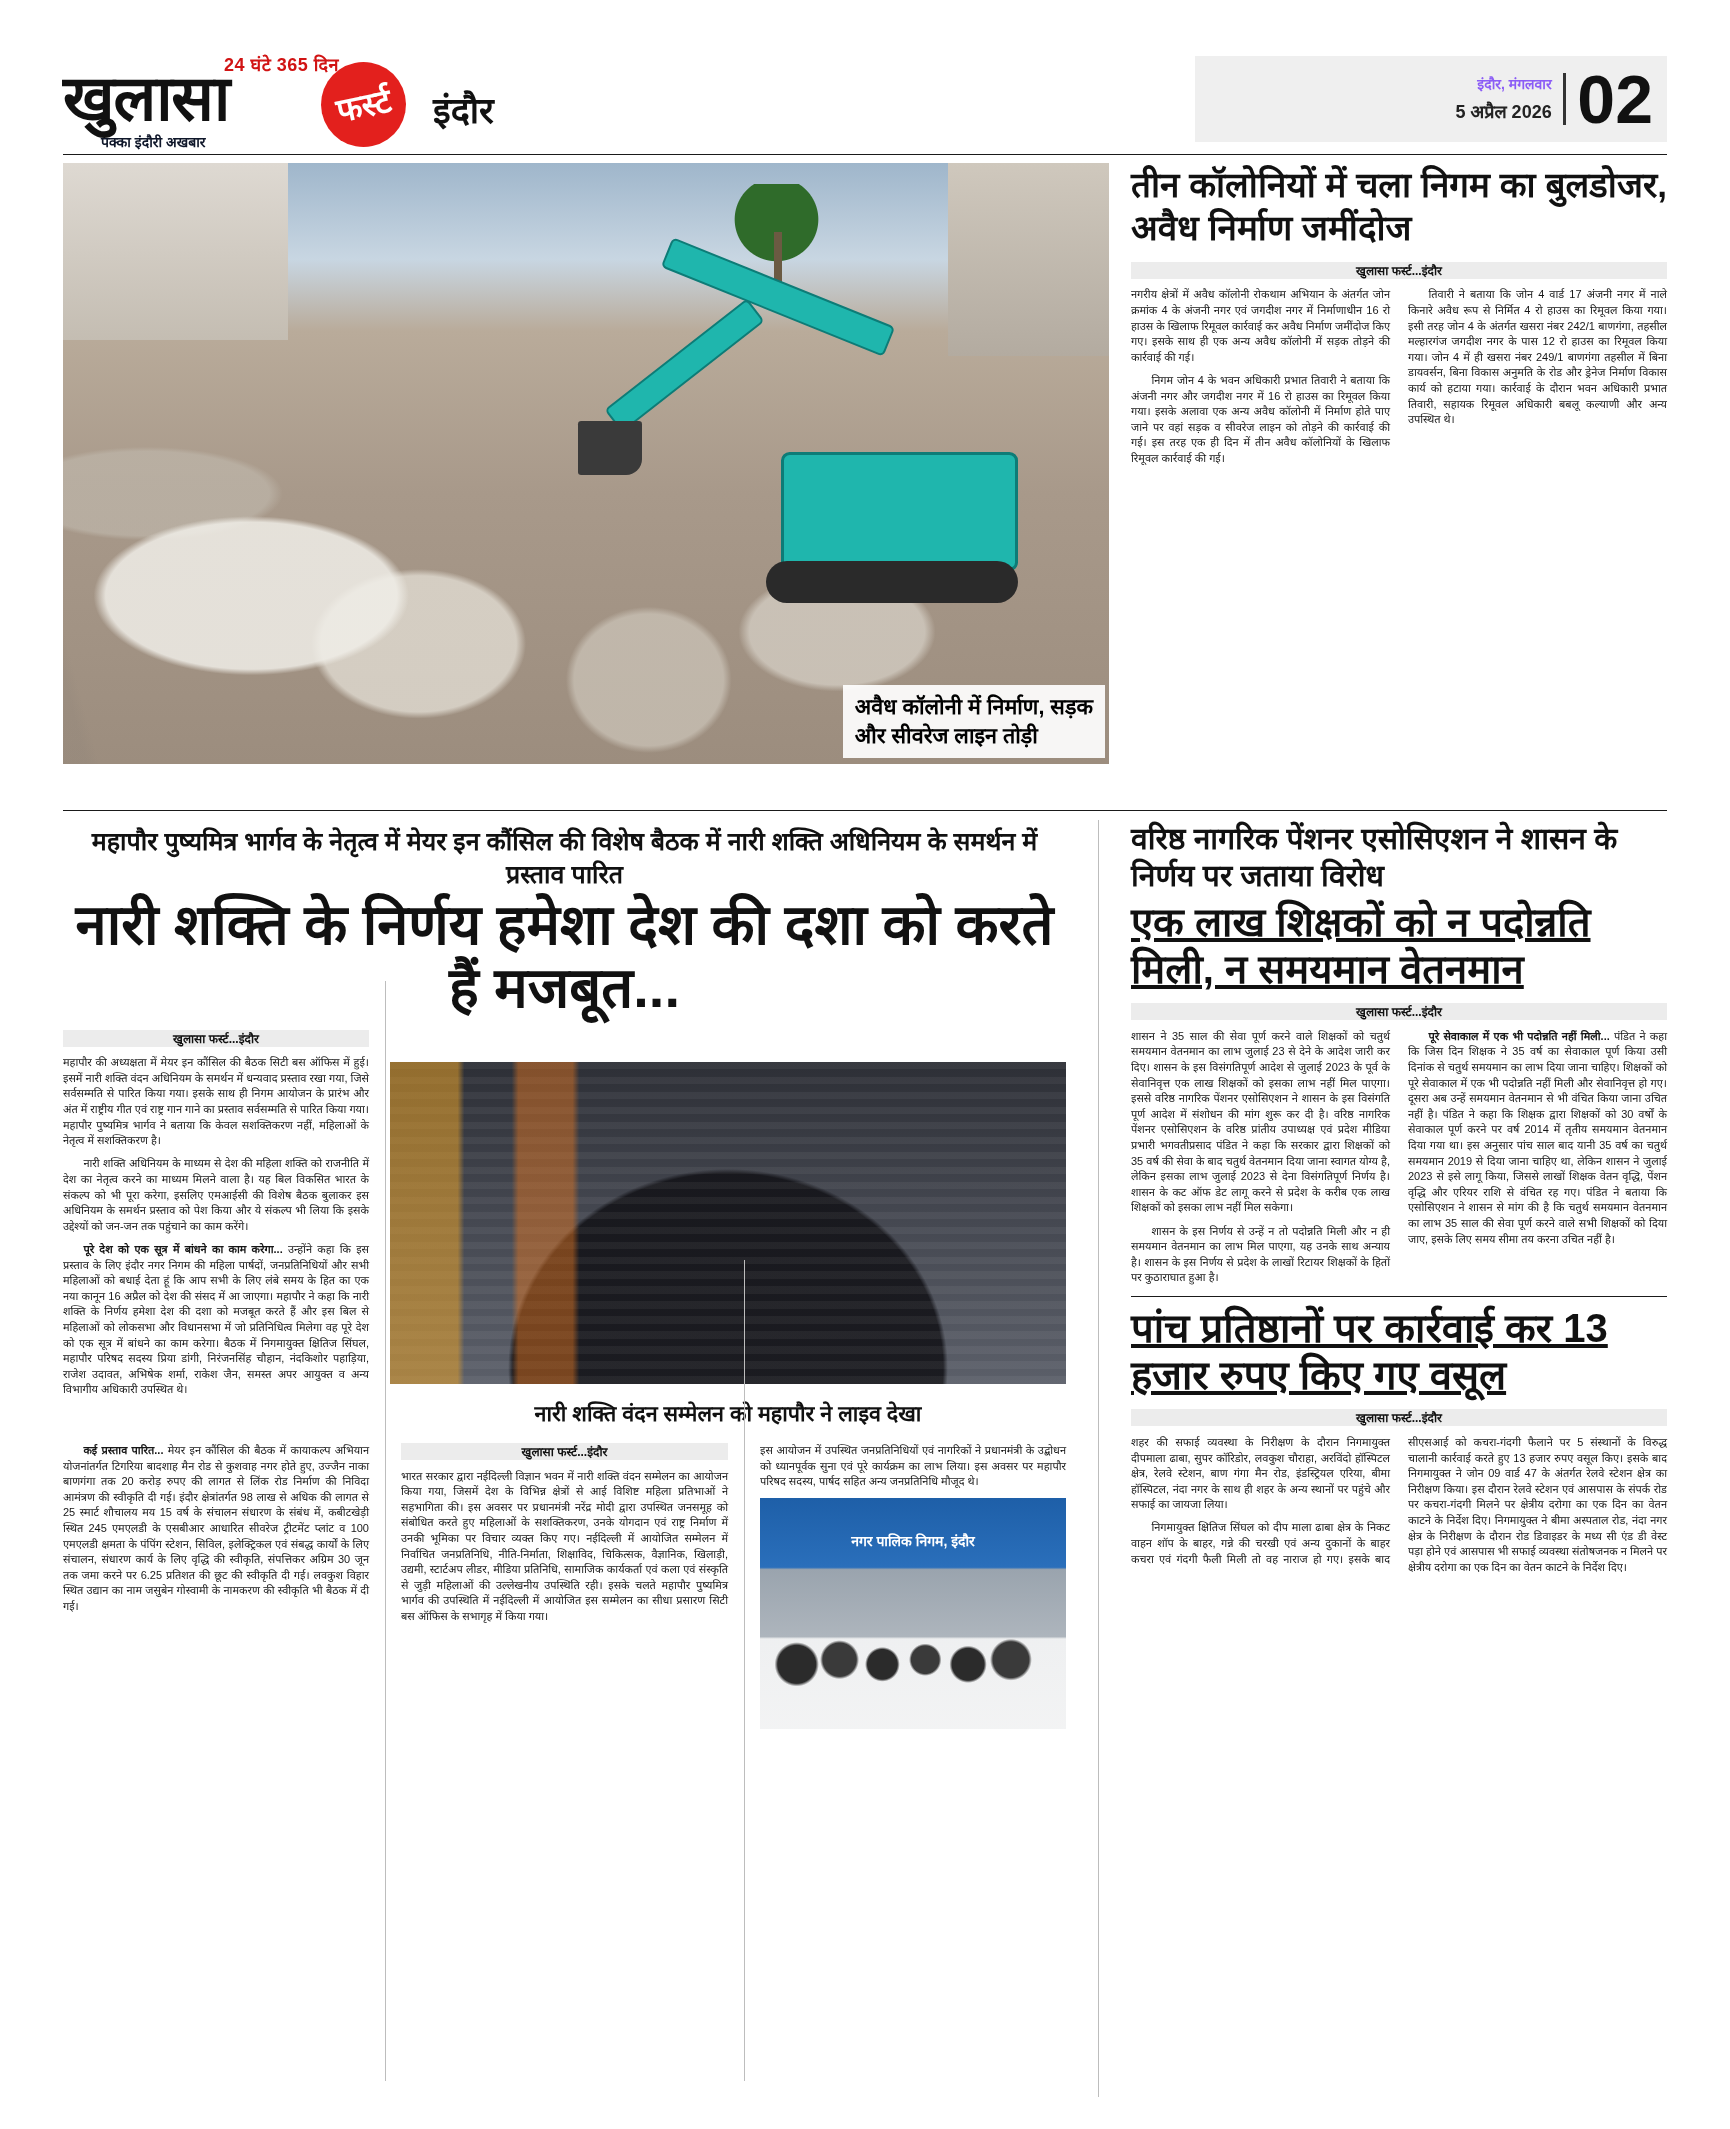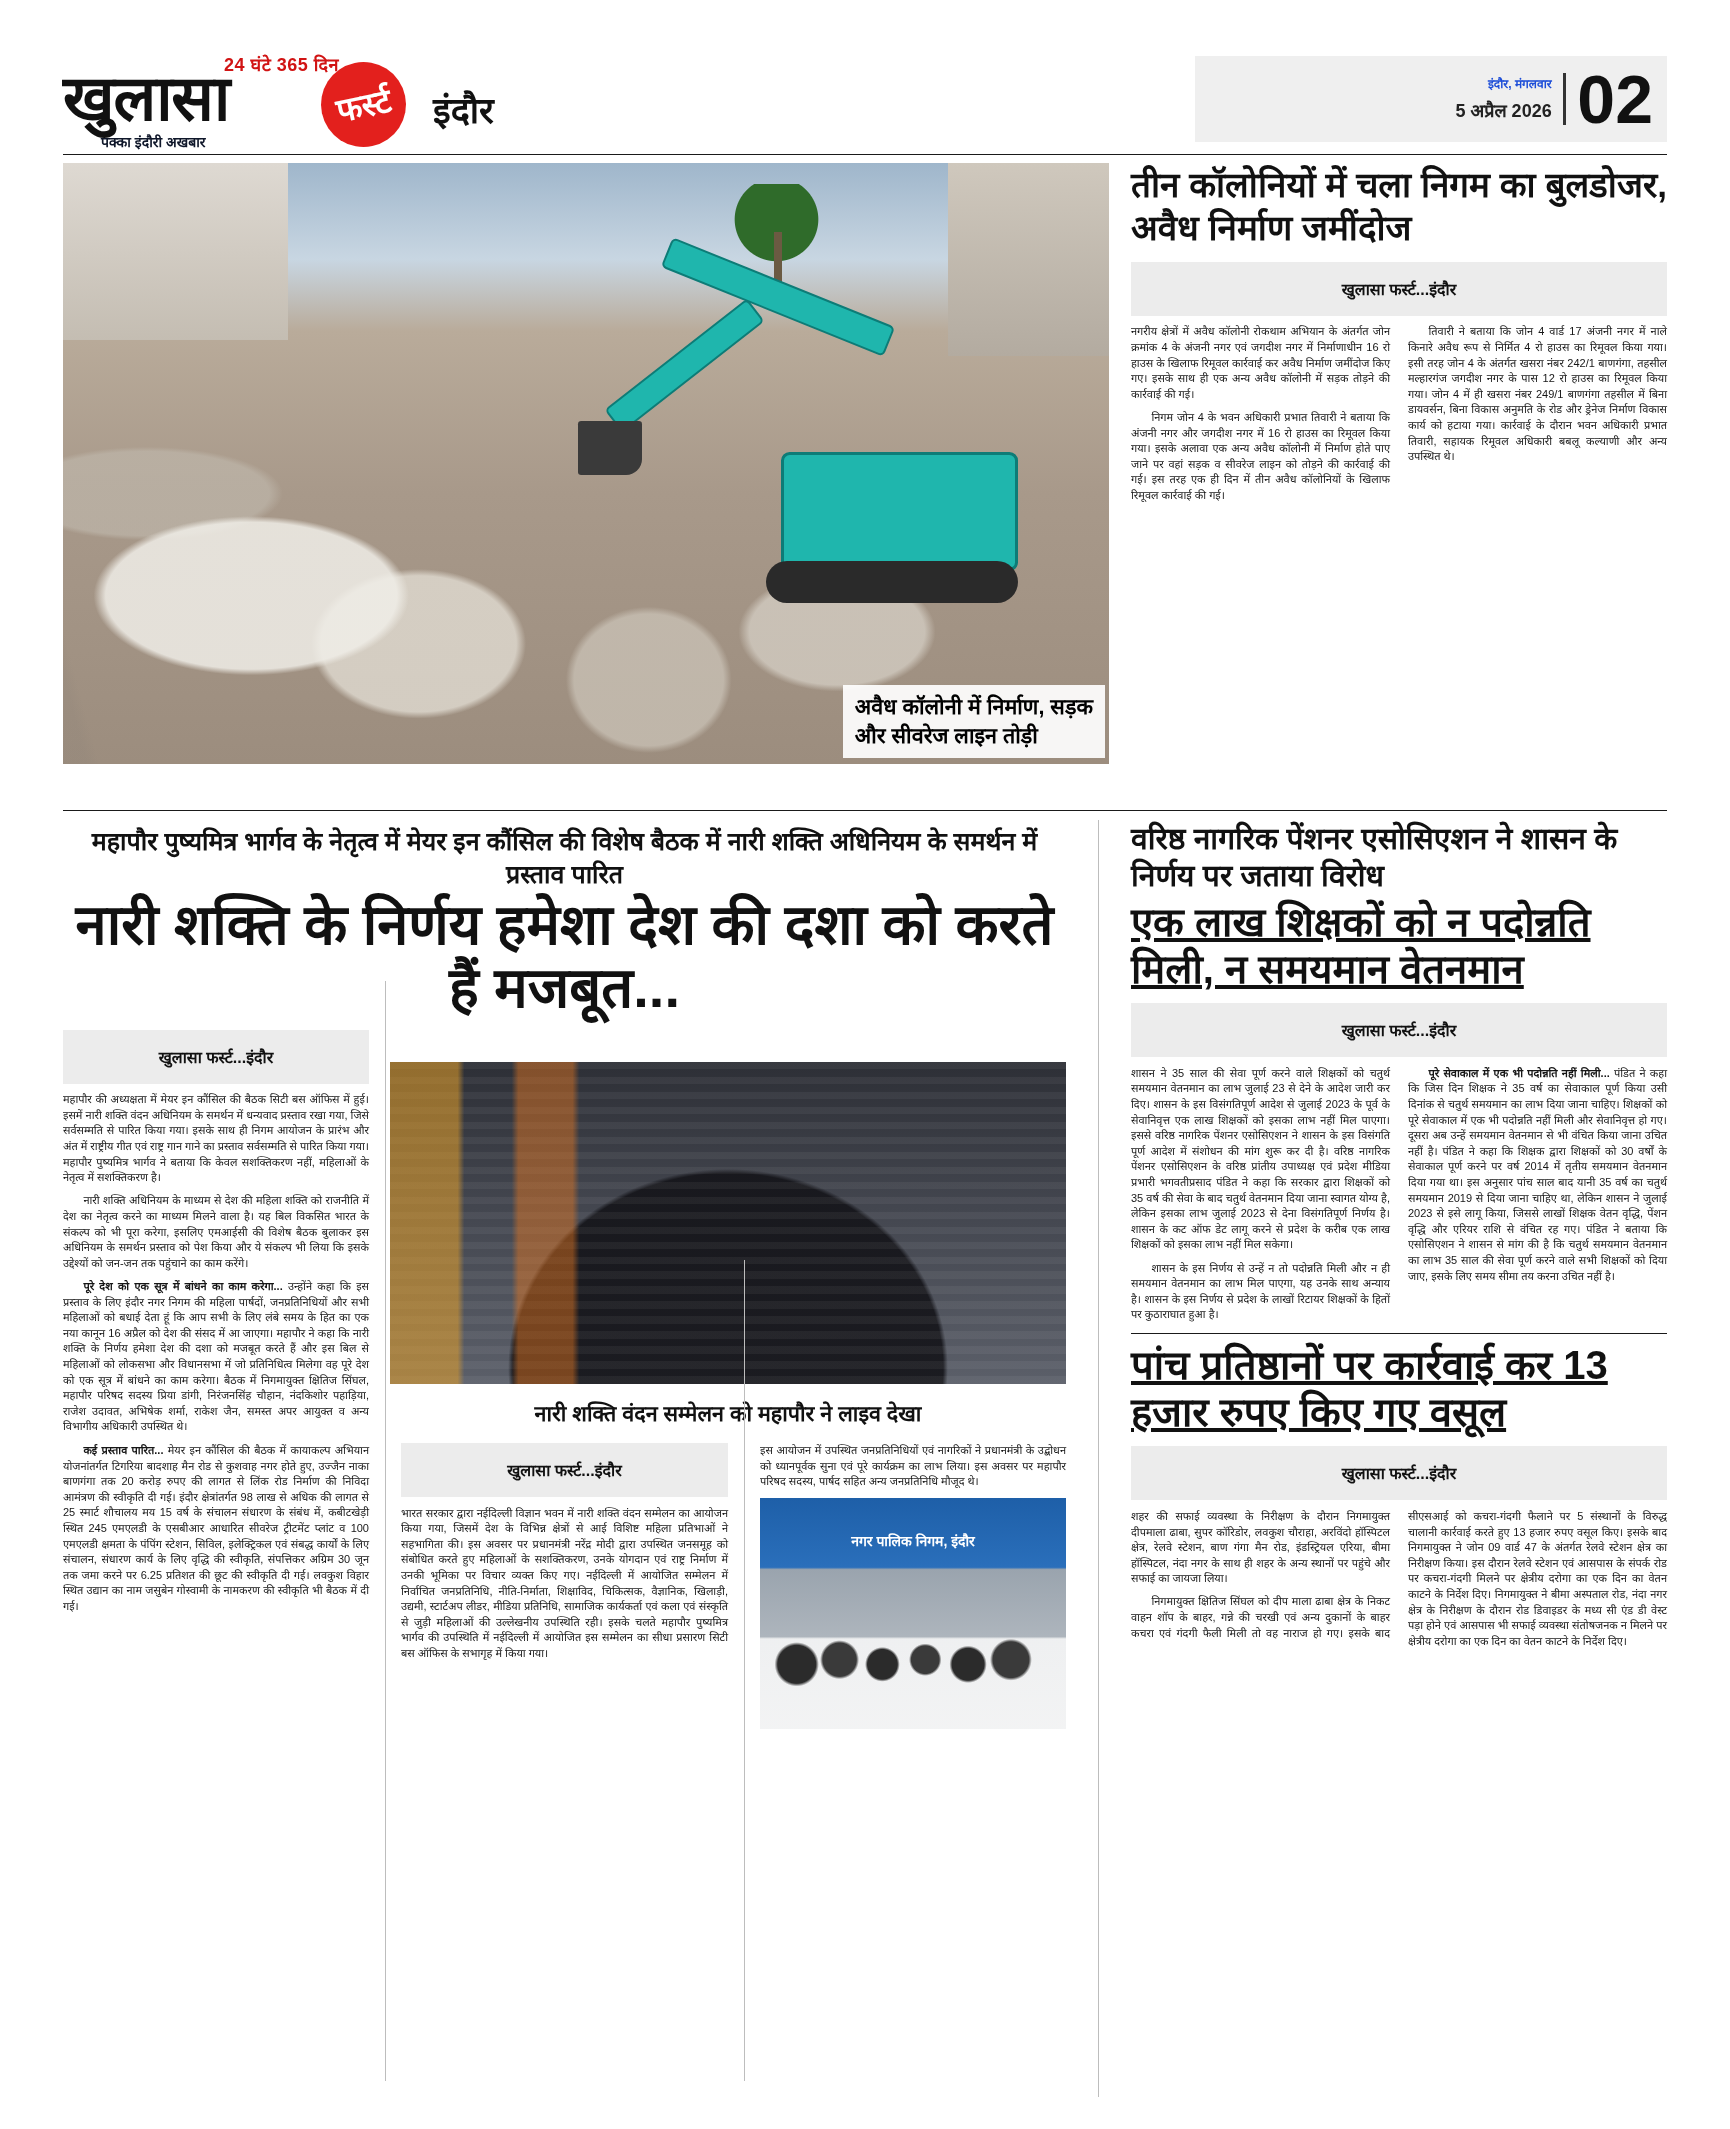--- a/index.html
+++ b/index.html
@@ -97,21 +97,21 @@
     display: flex;
     align-items: center;
     justify-content: flex-end;
     padding-right: 14px;
     box-sizing: border-box;
   }
   .edition-lines {
     text-align: right;
     margin-right: 11.8px;
   }
-  .edition-line1 { font-size: 12px; font-weight: bold; color: #1d4ed8; }
+  .edition-line1 { font-size: 14px; font-weight: bold; color: #8b5cf6; }
   .edition-line2 { font-size: 18px; font-weight: bold; color: #222; margin-top: 6.4px;}
   .edition-sep {
     width: 2.1px; height: 52px; background: #333; margin-right: 11.8px;
   }
   .edition-pageno {
     font-size: 68px; font-weight: bold; color: #111; line-height: 1;
   }
 
   
   .top-section {
@@ -148,23 +148,23 @@
   .headline-lead {
     font-size: 35px;
     font-weight: bold;
     line-height: 1.25;
     color: #111;
     margin: 0 0 11.8px 0;
   }
   .byline {
     background: #ececec;
     text-align: center;
-    font-size: 16px;
-    font-weight: bold;
-    padding: 16px 0;
+    font-size: 12px;
+    font-weight: bold;
+    padding: 0 0;
     margin-bottom: 8.6px;
   }
   .cols-2 {
     column-count: 2;
     column-gap: 18px;
     column-rule: 0px solid #ccc;
   }
   p.body {
     font-size: 11px;
     line-height: 1.42;

